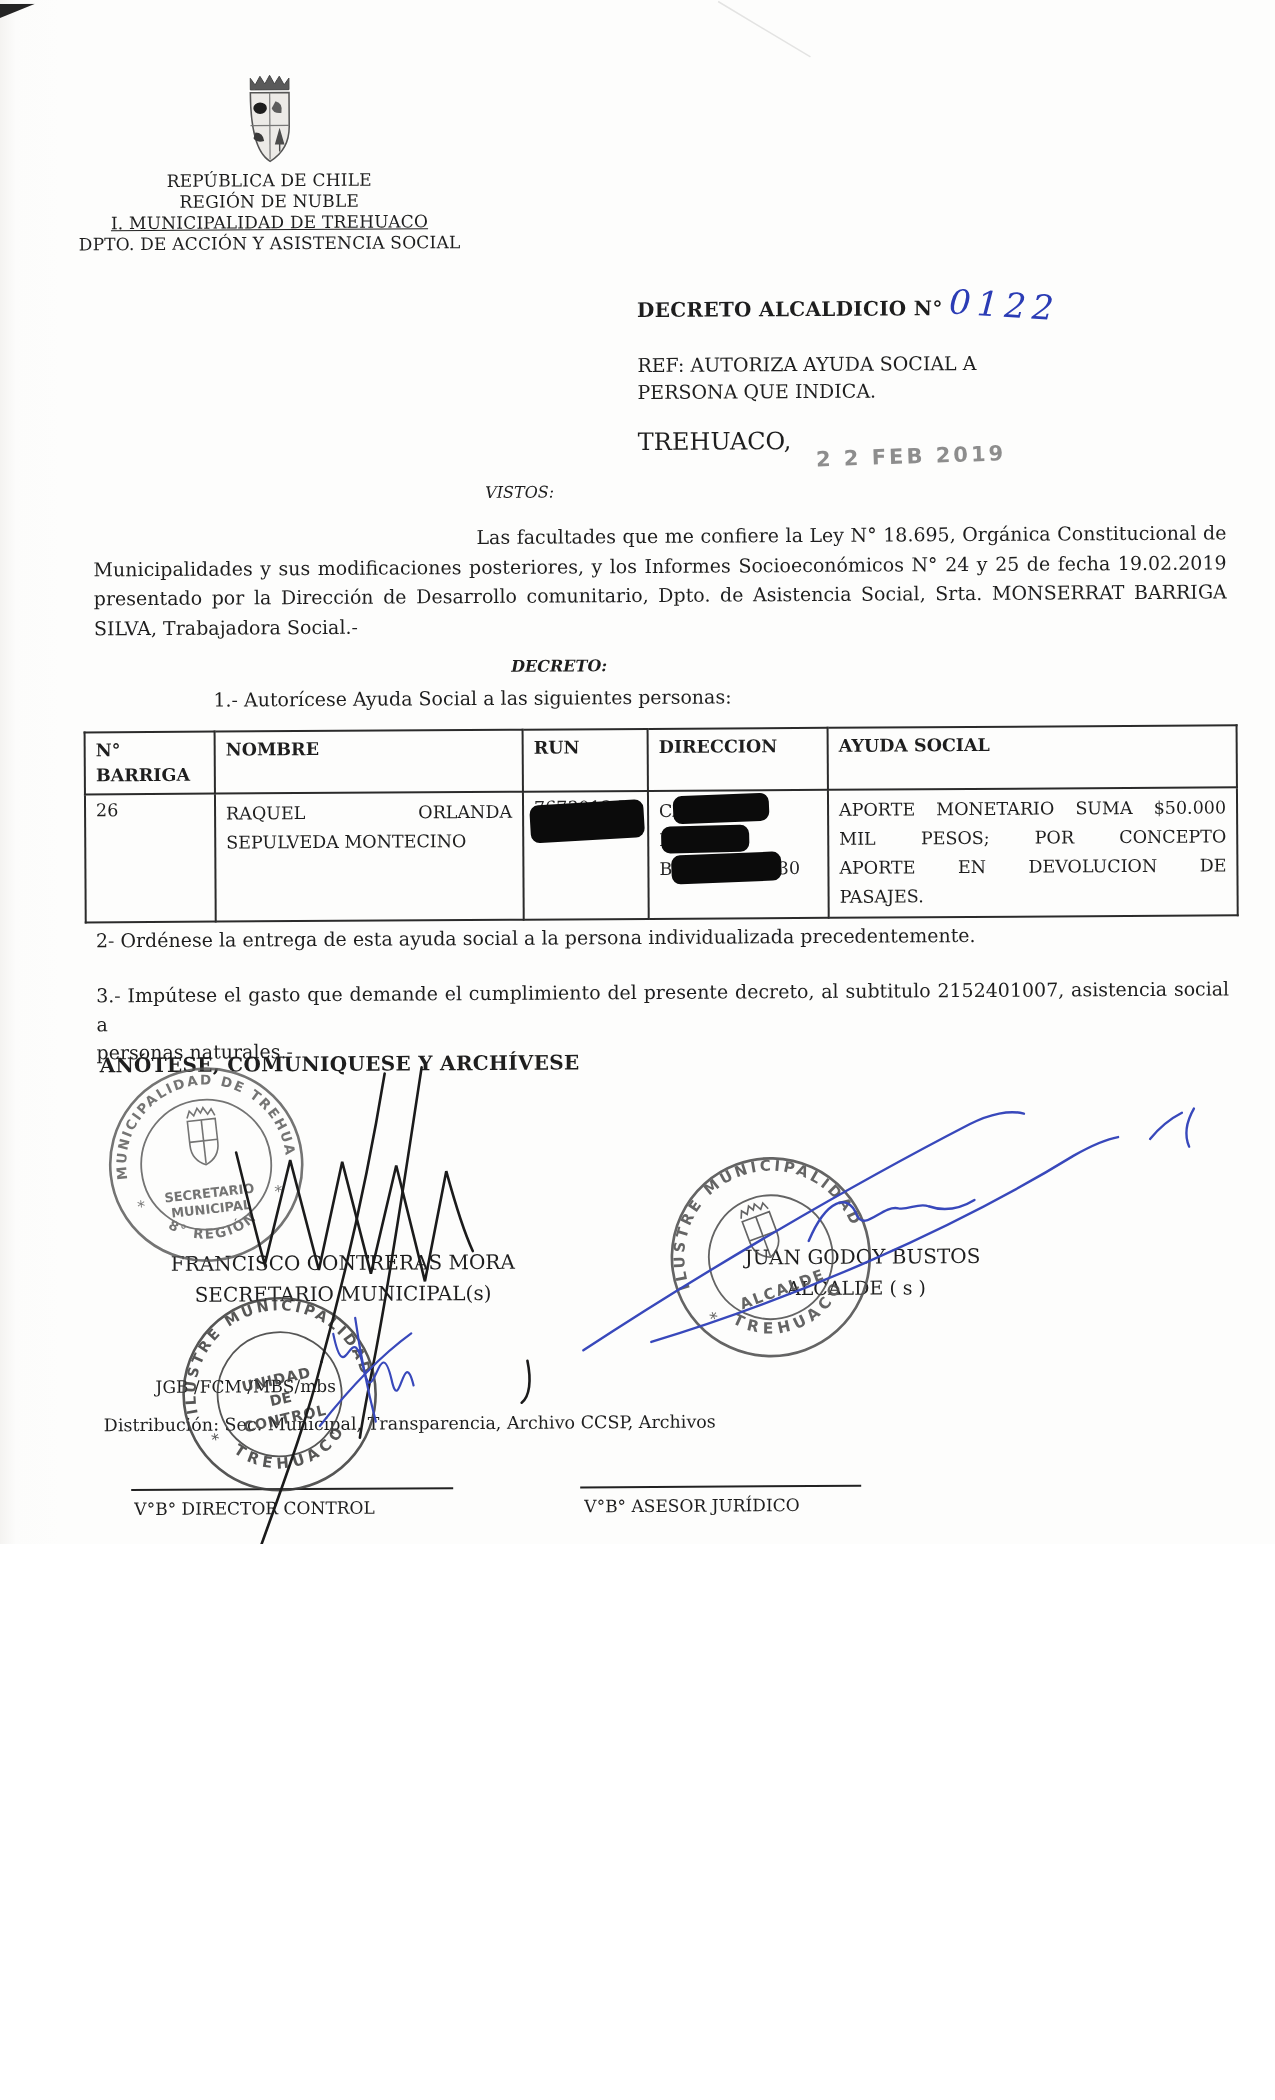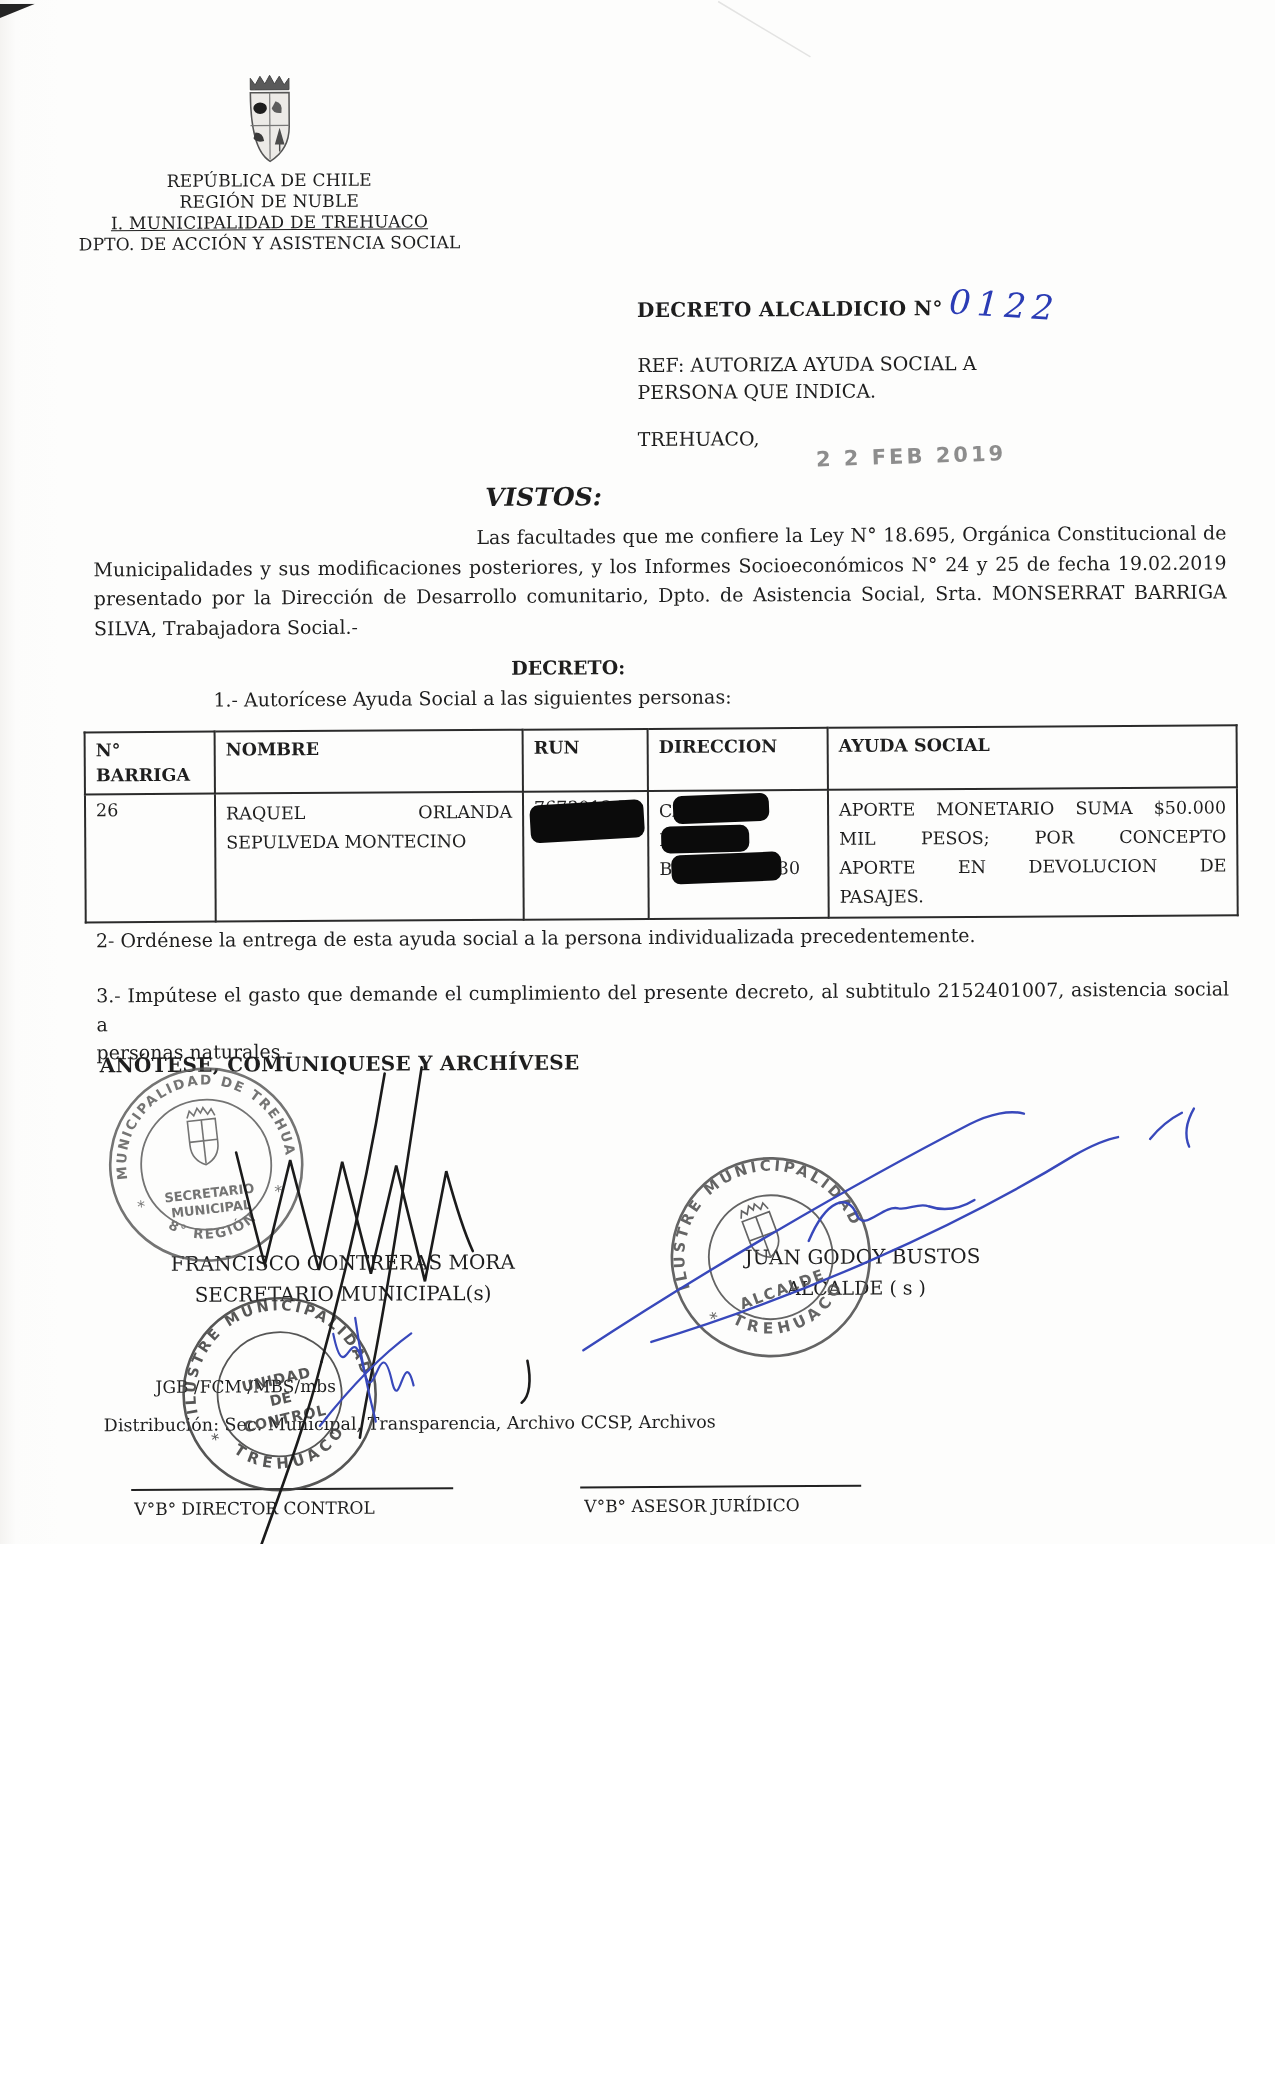--- a/index.html
+++ b/index.html
@@ -8,28 +8,28 @@
     background:linear-gradient(90deg,#f4f3f1 0px,#fcfcfb 16px,#fdfdfc 60px,#fdfdfc 100%);
     font-family:"DejaVu Serif",serif;color:#1e1e1e;
   }
   .scan{position:absolute;inset:0;transform:rotate(-0.35deg);transform-origin:640px 800px;}
   .abs{position:absolute;}
   .hdr{left:77px;top:168px;width:392px;font-size:17px;line-height:21px;text-align:center;letter-spacing:.2px;}
   .hdr .muni{text-decoration:underline;}
   .title-row{left:640px;top:291px;font-size:20px;font-weight:bold;letter-spacing:.3px;white-space:nowrap;}
   .decree-no{display:inline-block;color:#2b3cb5;font-size:34px;font-weight:400;font-style:italic;letter-spacing:6px;transform:rotate(4deg) translateY(-4px);vertical-align:-6px;margin-left:6px;}
   .ref{left:640px;top:352px;width:340px;font-size:19px;line-height:27px;}
-  .place{left:640px;top:428px;font-size:19px;}
+  .place{left:640px;top:428px;font-size:24px;}
   .datestamp{left:818px;top:446px;font-family:"DejaVu Sans",sans-serif;font-size:21px;font-weight:bold;color:#8d8d8d;letter-spacing:3px;transform:rotate(-1.5deg);white-space:nowrap;}
-  .vistos-label{left:487px;top:482px;font-size:25px;font-weight:bold;font-style:italic;}
+  .vistos-label{left:487px;top:482px;font-size:16px;font-weight:normal;font-style:italic;}
   .para{left:95px;top:522px;width:1133px;font-size:19px;line-height:29.5px;}
   .jline{text-align:justify;text-align-last:justify;}
   .jline-end{text-align:left;}
   .indent{text-indent:383px;}
-  .decreto-label{left:512px;top:656px;font-size:19px;font-weight:bold;}
+  .decreto-label{left:512px;top:656px;font-size:16px;font-weight:bold;font-style:italic;}
   .item1{left:214px;top:686px;font-size:19px;}
   .item2{left:95px;top:926px;font-size:19px;}
   .item3{left:95px;top:978px;width:1133px;font-size:19px;line-height:28.5px;}
   .closing{left:98px;top:1050px;font-size:20px;font-weight:bold;letter-spacing:.3px;}
 
   table.decree-table{left:84px;top:728px;position:absolute;border-collapse:collapse;table-layout:fixed;width:1152px;font-size:17.5px;}
   table.decree-table td,table.decree-table th{border:2px solid #2b2b2b;vertical-align:top;padding:5px 10px;text-align:left;font-weight:normal;}
   table.decree-table th{font-weight:bold;line-height:25px;}
   tr.hrow{height:56px;} tr.drow{height:102px;}
   .cell-line{line-height:29px;}

